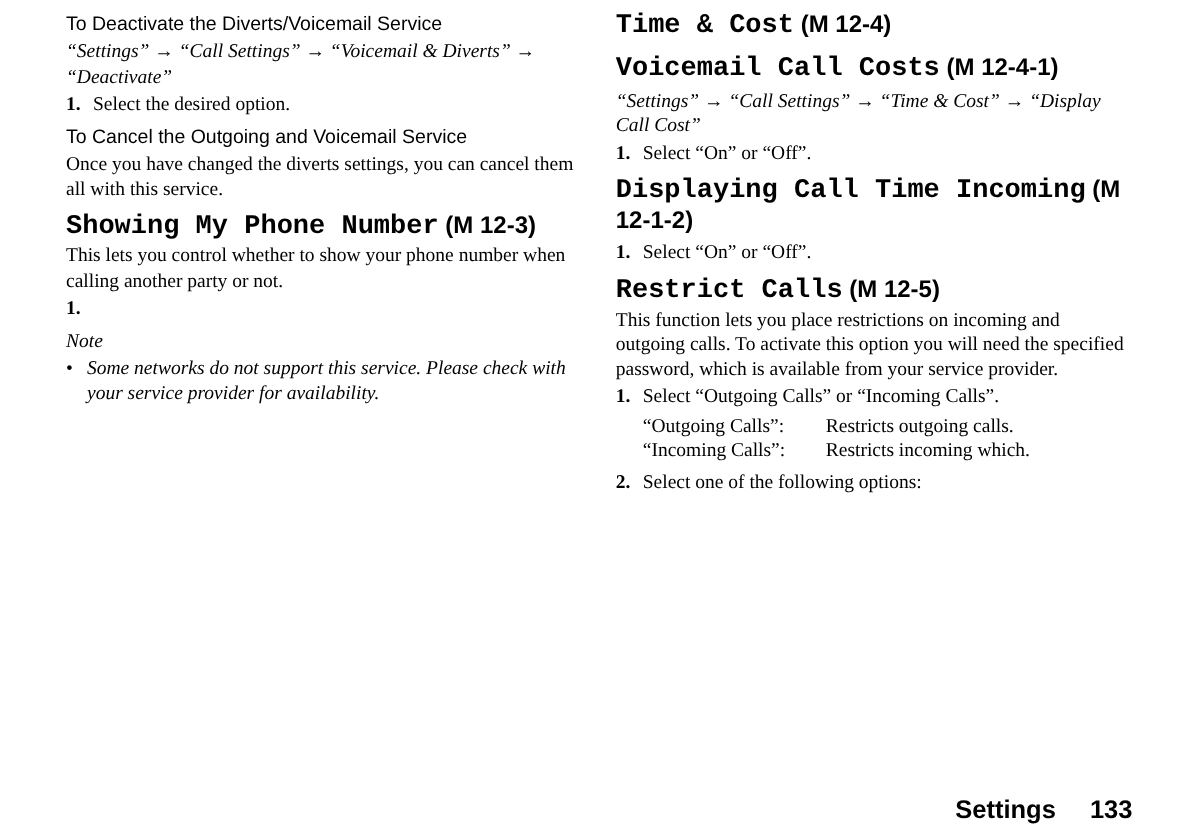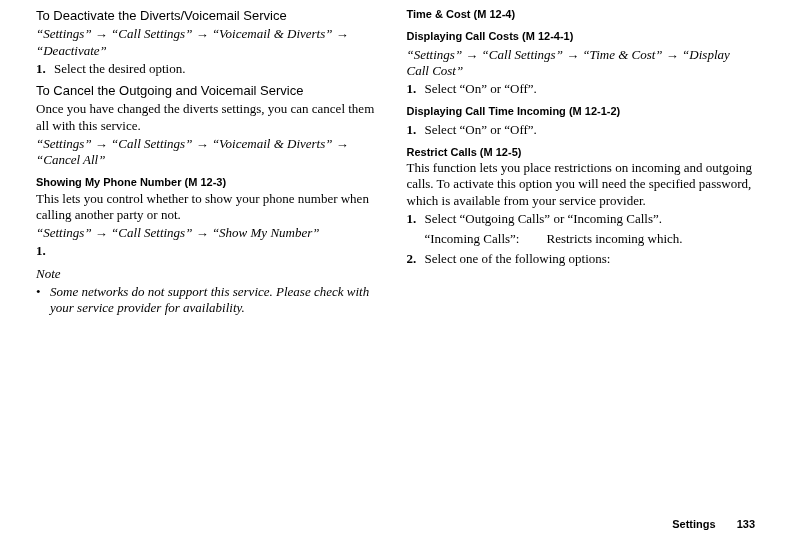--- a/index.html
+++ b/index.html
@@ -9,41 +9,42 @@
     font-family: "Times New Roman", Times, serif;
     color: #000;
     width: 791px;
     height: 552px;
     position: relative;
     font-size: 13px;
     line-height: 1.25;
   }
   .page {
     display: flex;
-    padding: 6px 36px 28px 36px;
+    padding: 6px 36px 28px 20px;
     gap: 22px;
+    margin-left: 24px;
   }
   .col {
     flex: 1 1 0;
   }
   .subhead-sans {
     font-family: Arial, Helvetica, sans-serif;
     font-size: 13px;
     margin-top: 2px;
     margin-bottom: 2px;
   }
   .bold-sans {
-    font-family: Liberation Sans, sans-serif;
+    font-family: Liberation Mono, monospace;
     font-weight: bold;
-    font-size: 11px;
+    font-size: 18px;
   }
   .menu-ref {
     font-family: Arial, Helvetica, sans-serif;
     font-weight: bold;
-    font-size: 11px;
+    font-size: 16px;
   }
   .nav-path {
     font-style: italic;
     font-weight: normal;
     margin-top: 2px;
     margin-bottom: 2px;
   }
   .ol-step {
     display: flex;
     align-items: flex-start;
@@ -80,23 +81,23 @@
   .desc-row {
     display: flex;
   }
   .desc-key {
     width: 122px;
     flex-shrink: 0;
   }
   .footer {
     position: absolute;
     right: 36px;
-    bottom: 20px;
+    bottom: 2px;
     font-family: Arial, Helvetica, sans-serif;
-    font-size: 11px;
+    font-size: 17px;
     font-weight: bold;
   }
   .footer .pagenum {
     margin-left: 18px;
   }
 </style>
 </head>
 <body>
 
 <div class="page">
@@ -107,50 +108,48 @@
       <div class="nav-path">“Settings” → “Call Settings” → “Voicemail &amp; Diverts” → “Deactivate”</div>
       <div class="ol-step">
         <div class="ol-num">1.</div>
         <div>Select the desired option.</div>
       </div>
     </div>
 
     <div class="block">
       <div class="subhead-sans">To Cancel the Outgoing and Voicemail Service</div>
       <div>Once you have changed the diverts settings, you can cancel them all with this service.</div>
-      <div class="nav-path">“Settings” → “Call Settings” → “Voicemail &amp; Diverts” → “Cancel All”</div>
     </div>
 
     <div class="block">
       <div>
         <span class="bold-sans">Showing My Phone Number</span><span class="menu-ref"> (M 12-3)</span>
       </div>
       <div>This lets you control whether to show your phone number when calling another party or not.</div>
-      <div class="nav-path">“Settings” → “Call Settings” → “Show My Number”</div>
       <div class="ol-step">
         <div class="ol-num">1.</div>
       </div>
       <div class="note-label">Note</div>
       <div class="note-body">
         <div class="note-bullet">•</div>
         <div>Some networks do not support this service. Please check with your service provider for availability.</div>
       </div>
     </div>
 
   </div>
 
   <div class="col">
 
     <div class="block">
       <span class="bold-sans">Time &amp; Cost</span><span class="menu-ref"> (M 12-4)</span>
     </div>
 
     <div class="block">
       <div>
-        <span class="bold-sans">Displaying Call Costs</span><span class="menu-ref"> (M 12-4-1)</span>
+        <span class="bold-sans">Voicemail Call Costs</span><span class="menu-ref"> (M 12-4-1)</span>
       </div>
       <div class="nav-path">“Settings” → “Call Settings” → “Time &amp; Cost” → “Display Call Cost”</div>
       <div class="ol-step">
         <div class="ol-num">1.</div>
         <div>Select “On” or “Off”.</div>
       </div>
     </div>
 
     <div class="block">
       <div>
@@ -166,20 +165,24 @@
       <div>
         <span class="bold-sans">Restrict Calls</span><span class="menu-ref"> (M 12-5)</span>
       </div>
       <div>This function lets you place restrictions on incoming and outgoing calls. To activate this option you will need the specified password, which is available from your service provider.</div>
       <div class="ol-step">
         <div class="ol-num">1.</div>
         <div>Select “Outgoing Calls” or “Incoming Calls”.</div>
       </div>
       <div class="desc-table">
         <div class="desc-row">
+          <div class="desc-key">“Outgoing Calls”:</div>
+          <div>Restricts outgoing calls.</div>
+        </div>
+        <div class="desc-row">
           <div class="desc-key">“Incoming Calls”:</div>
           <div>Restricts incoming which.</div>
         </div>
       </div>
       <div class="ol-step">
         <div class="ol-num">2.</div>
         <div>Select one of the following options:</div>
       </div>
     </div>
 

